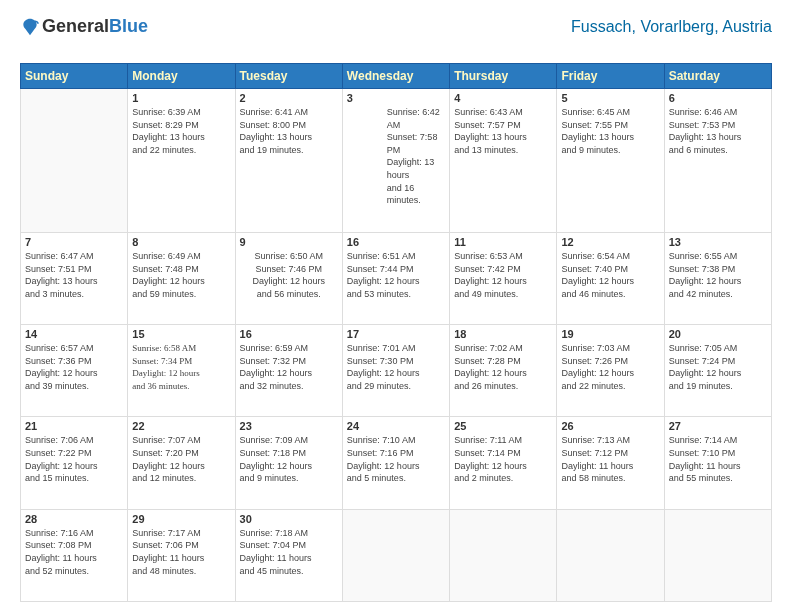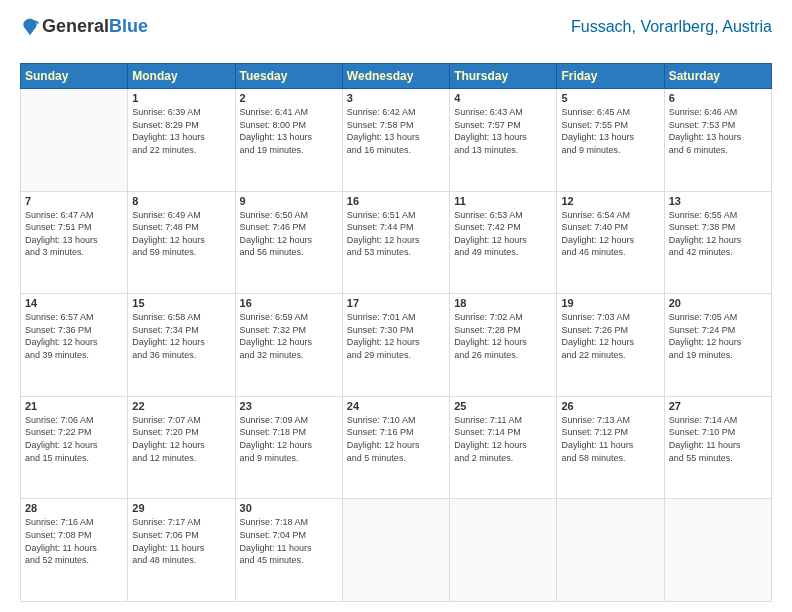--- a/index.html
+++ b/index.html
@@ -138,21 +138,21 @@
           </td>
           <td>
             <div class="day-number">2</div>
             <div class="day-info" style="white-space: pre-line;">Sunrise: 6:41 AM
 Sunset: 8:00 PM
 Daylight: 13 hours
 and 19 minutes.</div>
           </td>
           <td>
             <div class="day-number">3</div>
-            <div class="day-info" style="white-space: pre-line;">Sunrise: 6:42 AM
+            <div class="day-info" style="white-space: pre-line; margin-left: 40px;">Sunrise: 6:42 AM
 Sunset: 7:58 PM
 Daylight: 13 hours
 and 16 minutes.</div>
           </td>
           <td>
             <div class="day-number">4</div>
             <div class="day-info" style="white-space: pre-line;">Sunrise: 6:43 AM
 Sunset: 7:57 PM
 Daylight: 13 hours
 and 13 minutes.</div>
@@ -182,21 +182,21 @@
           </td>
           <td>
             <div class="day-number">8</div>
             <div class="day-info" style="white-space: pre-line;">Sunrise: 6:49 AM
 Sunset: 7:48 PM
 Daylight: 12 hours
 and 59 minutes.</div>
           </td>
           <td>
             <div class="day-number">9</div>
-            <div class="day-info" style="white-space: pre-line;">Sunrise: 6:50 AM
+            <div class="day-info" style="white-space: pre-line; text-align: center;">Sunrise: 6:50 AM
 Sunset: 7:46 PM
 Daylight: 12 hours
 and 56 minutes.</div>
           </td>
           <td>
             <div class="day-number">16</div>
             <div class="day-info" style="white-space: pre-line;">Sunrise: 6:51 AM
 Sunset: 7:44 PM
 Daylight: 12 hours
 and 53 minutes.</div>
@@ -226,21 +226,21 @@
         <tr>
           <td>
             <div class="day-number">14</div>
             <div class="day-info" style="white-space: pre-line;">Sunrise: 6:57 AM
 Sunset: 7:36 PM
 Daylight: 12 hours
 and 39 minutes.</div>
           </td>
           <td>
             <div class="day-number">15</div>
-            <div class="day-info" style="white-space: pre-line;">Sunrise: 6:58 AM
+            <div class="day-info" style="white-space: pre-line; font-family: Liberation Serif, serif;">Sunrise: 6:58 AM
 Sunset: 7:34 PM
 Daylight: 12 hours
 and 36 minutes.</div>
           </td>
           <td>
             <div class="day-number">16</div>
             <div class="day-info" style="white-space: pre-line;">Sunrise: 6:59 AM
 Sunset: 7:32 PM
 Daylight: 12 hours
 and 32 minutes.</div>

